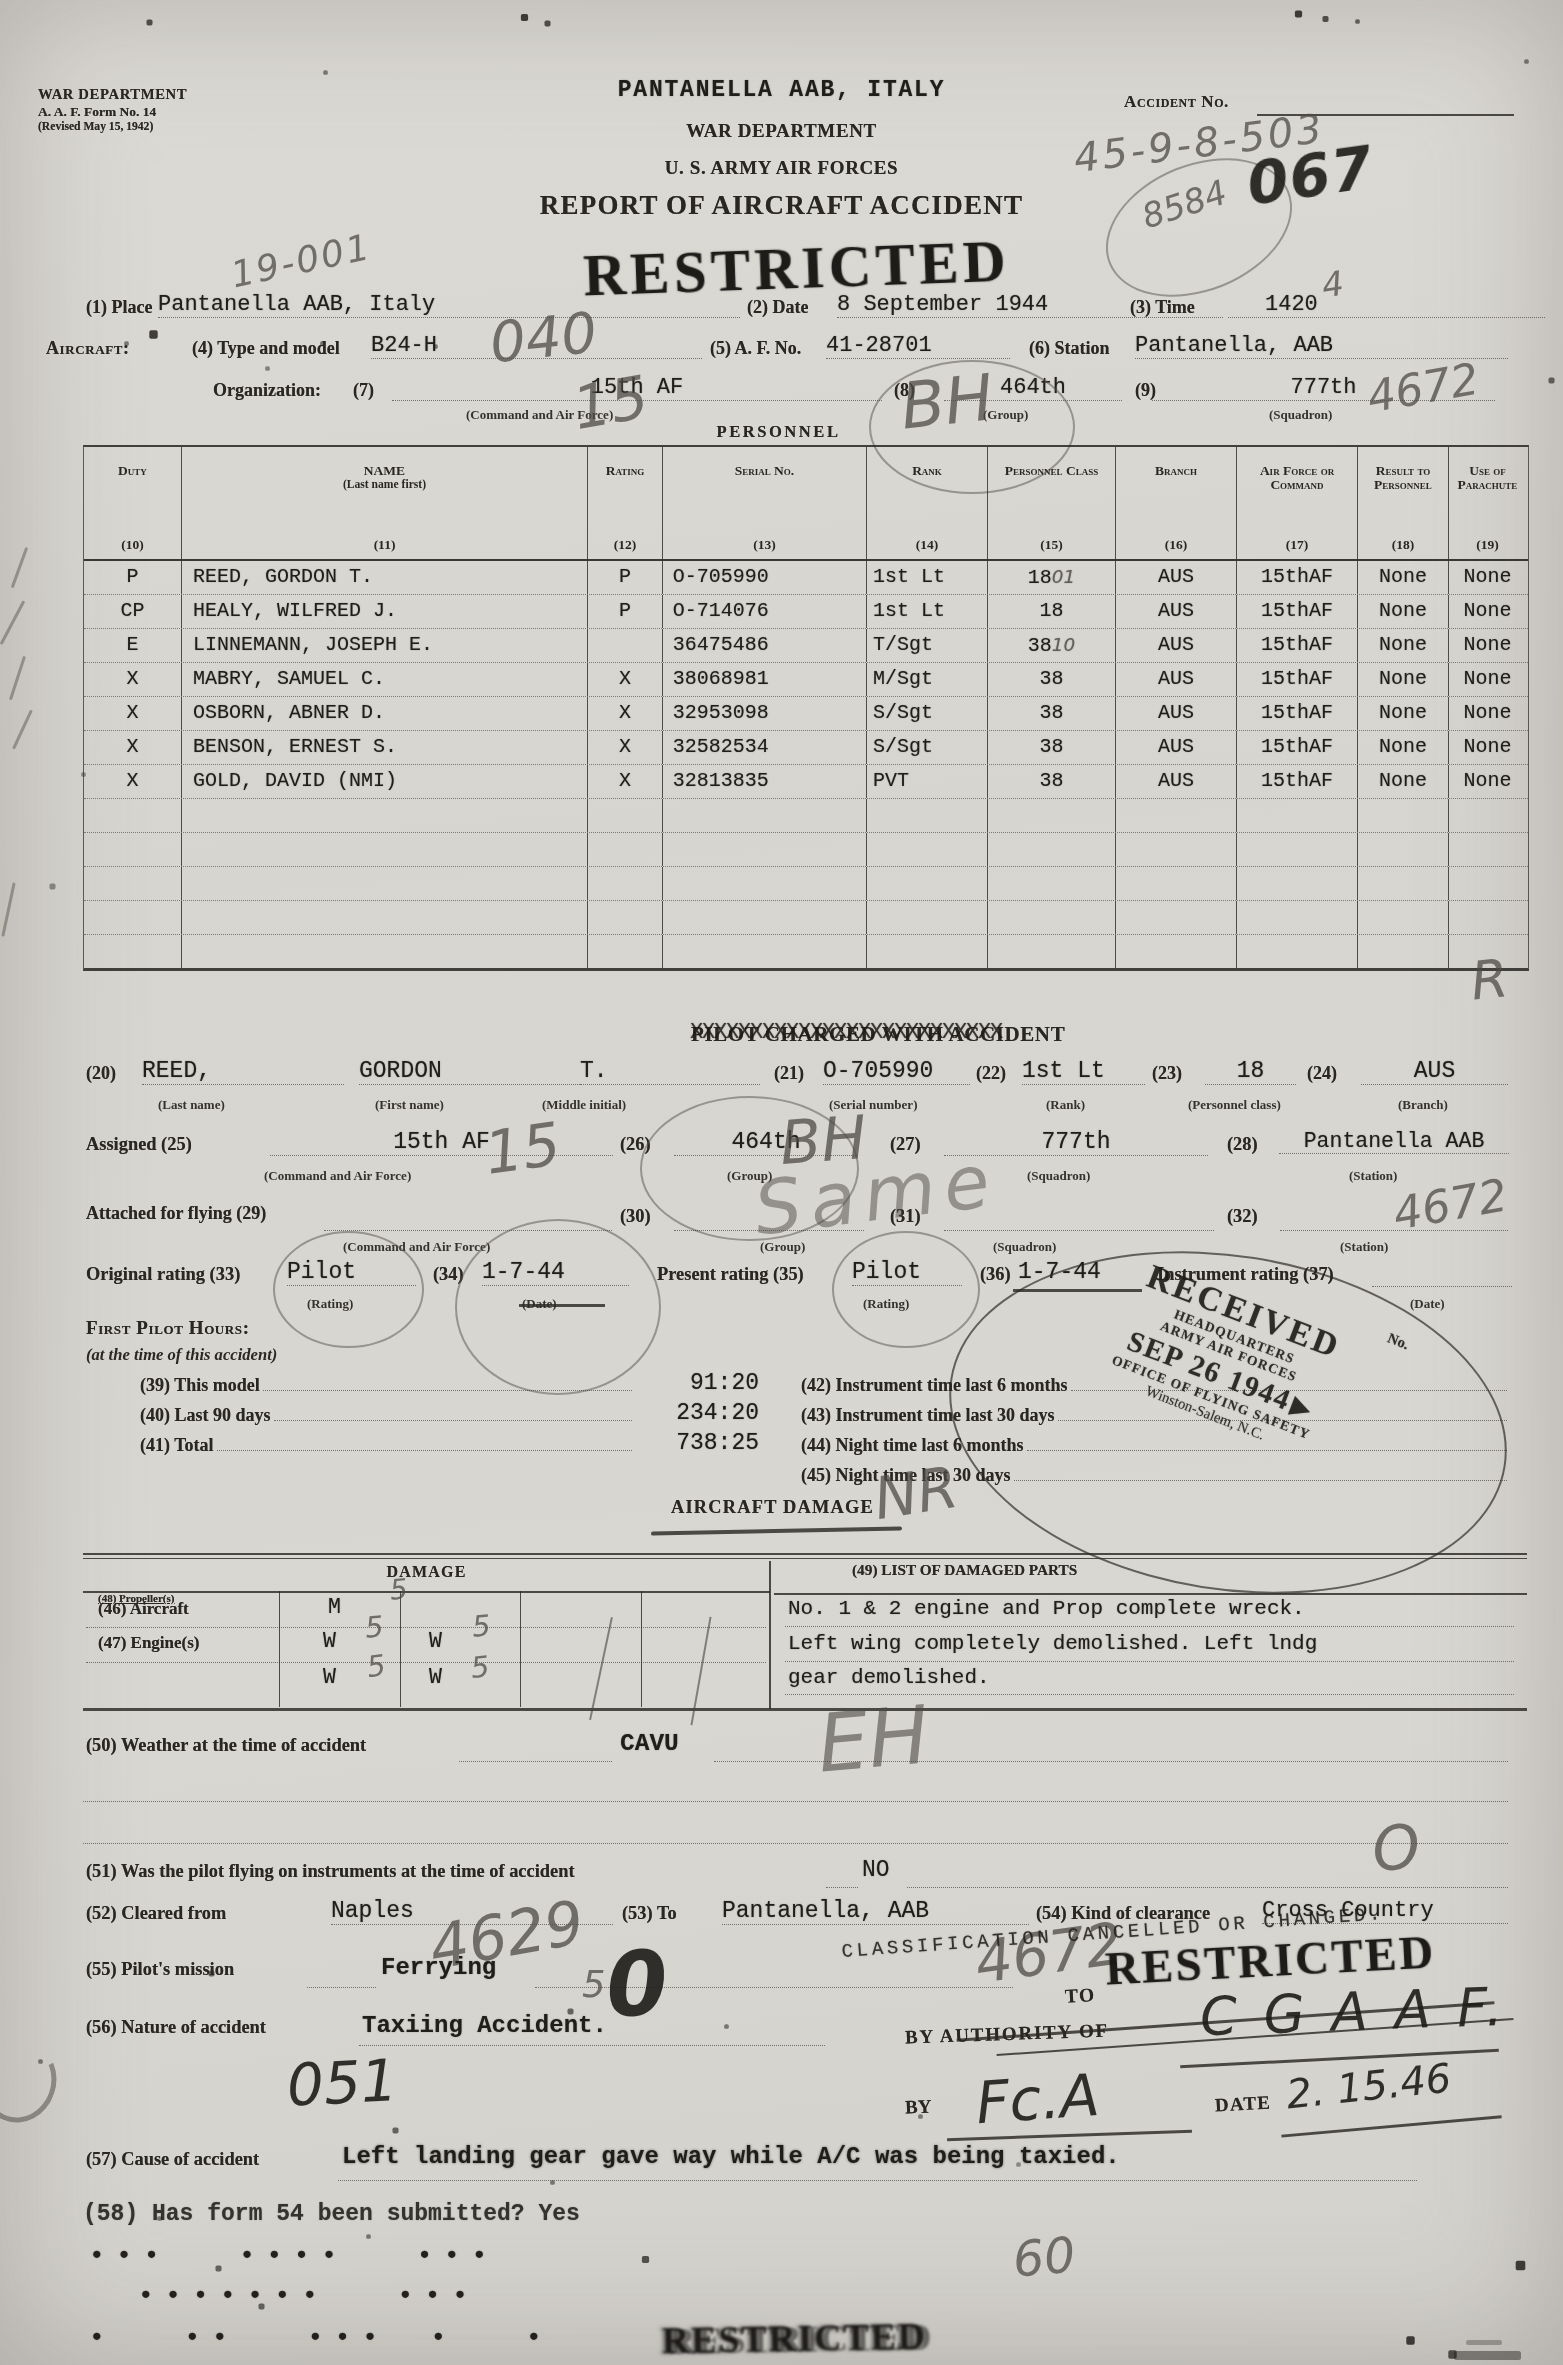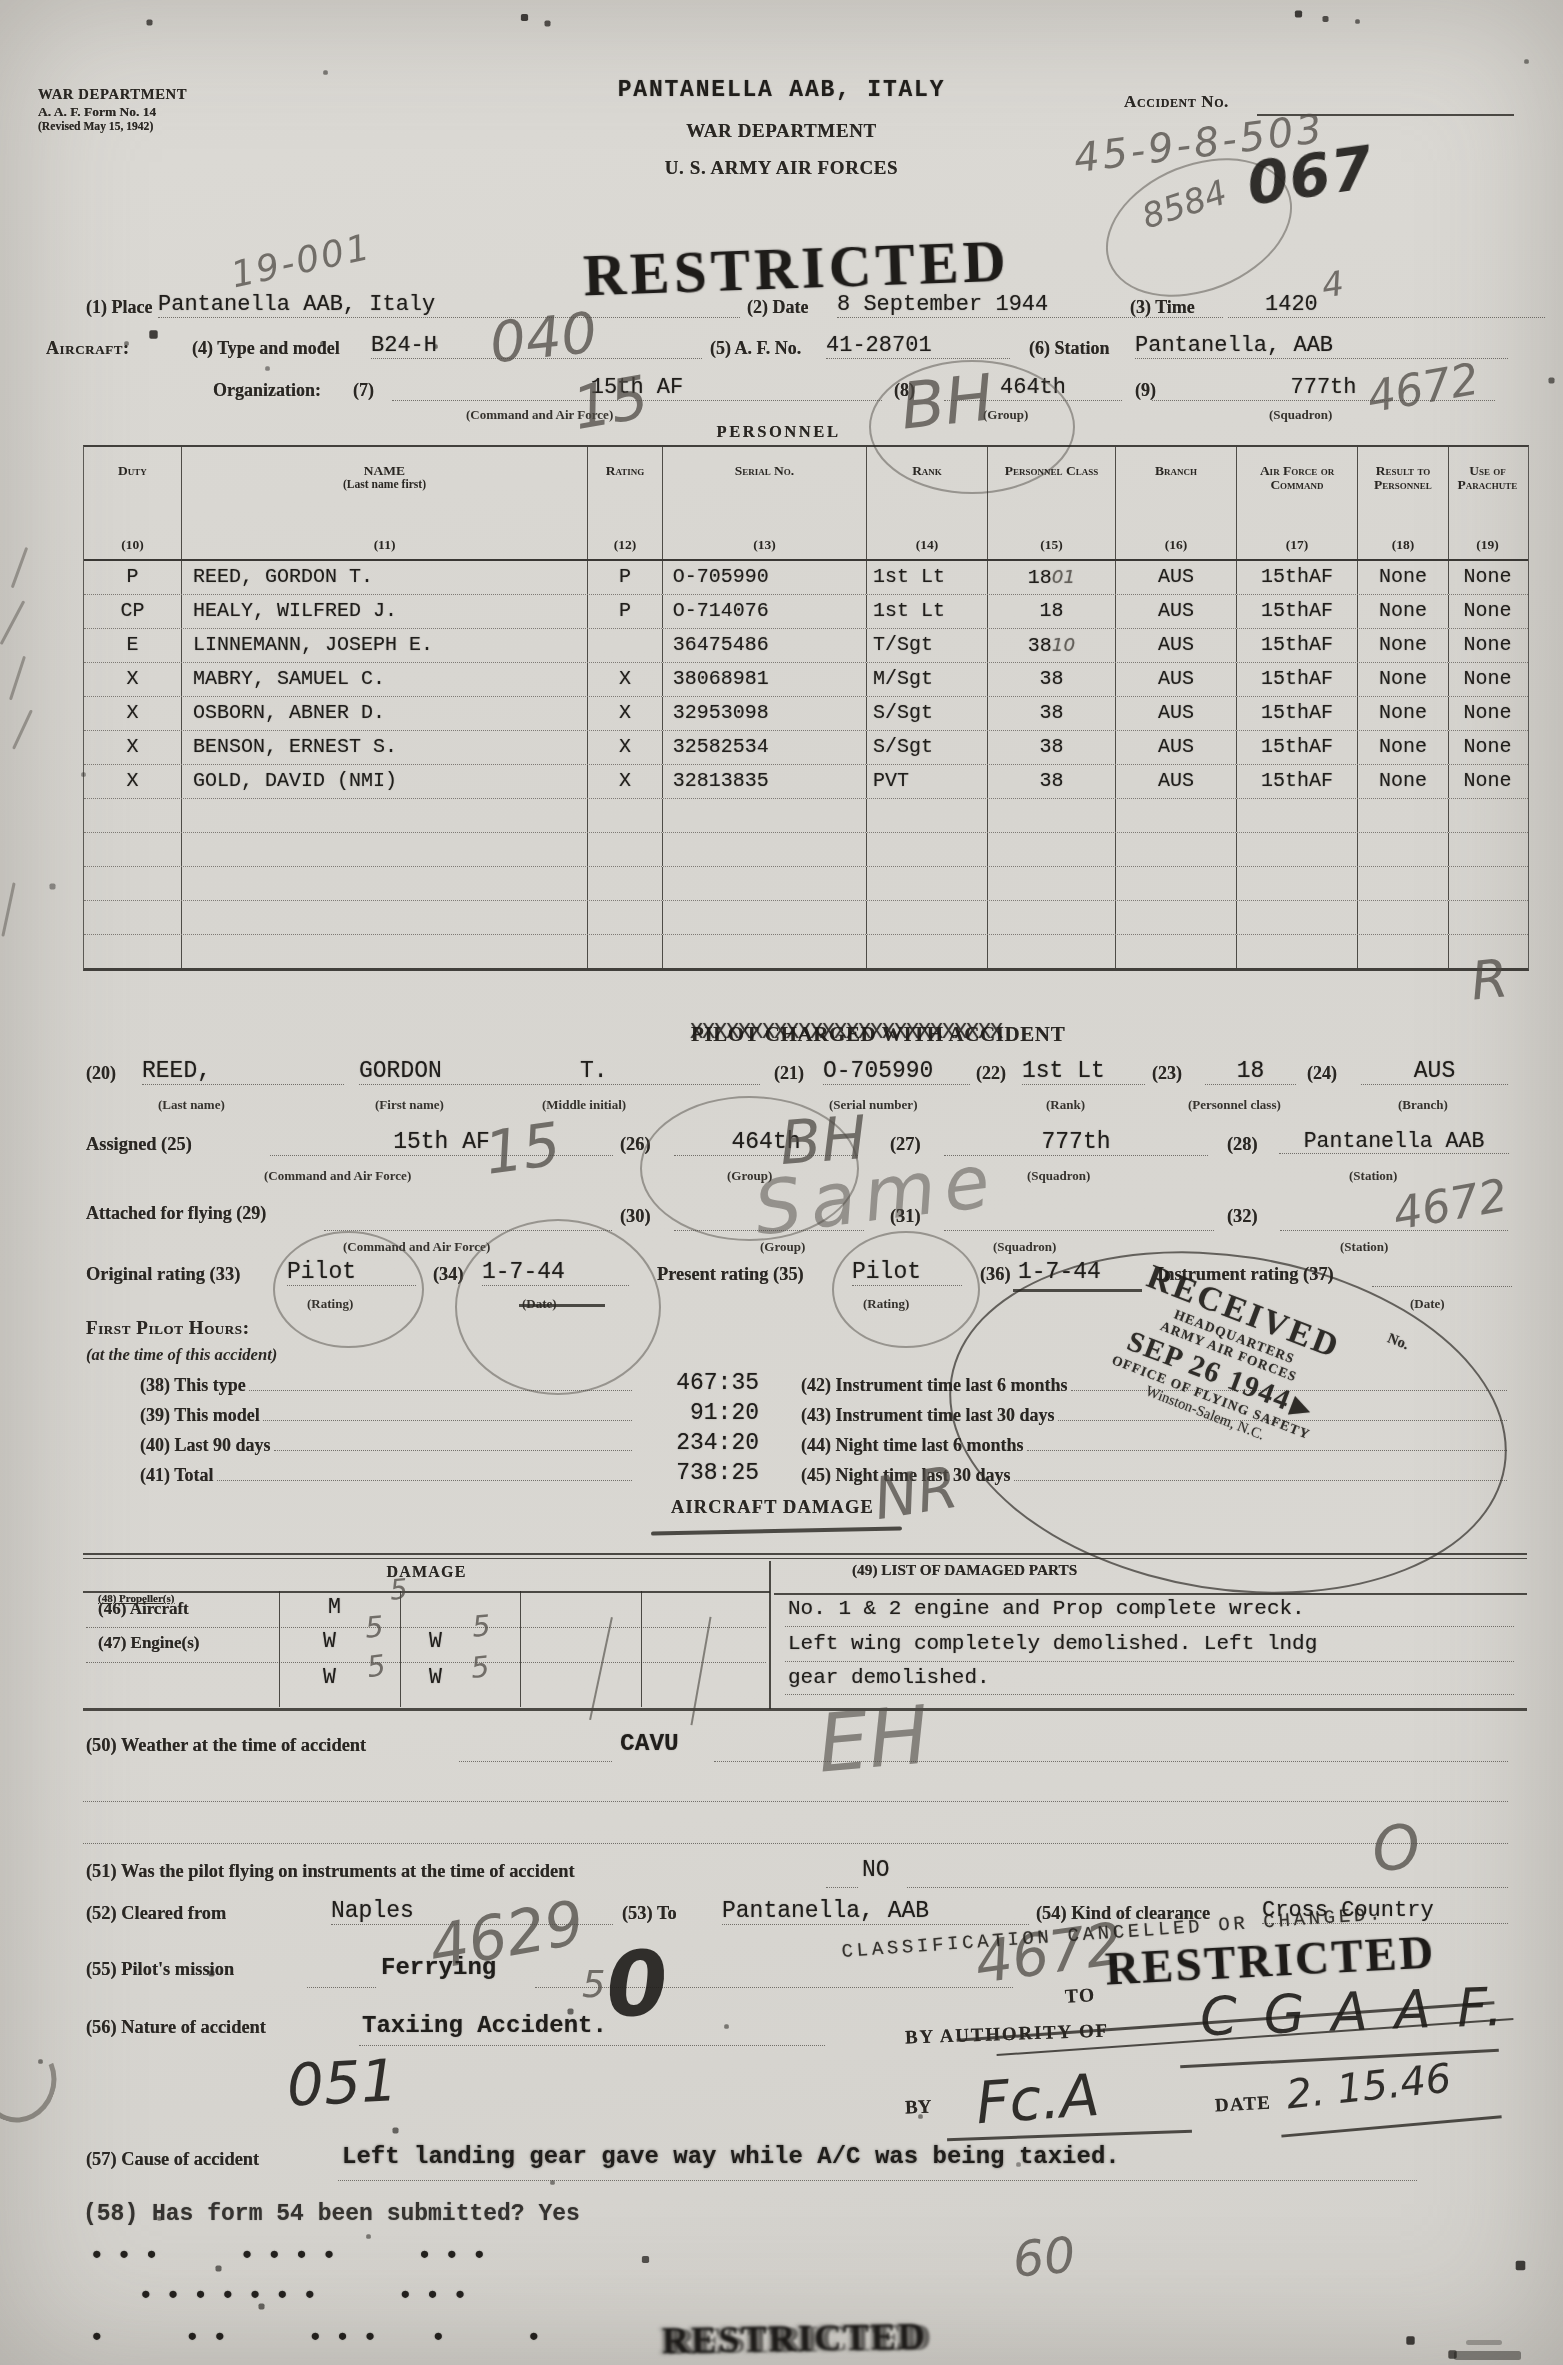--- a/index.html
+++ b/index.html
@@ -95,20 +95,21 @@
   <div class="abs" style="left:38px;top:86px;line-height:1.2;">
     <div class="pl" style="font-size:14.7px;letter-spacing:0.6px;">WAR DEPARTMENT</div>
     <div class="pl" style="font-size:13.5px;">A. A. F. Form No. 14</div>
     <div class="pl" style="font-size:11.6px;">(Revised May 15, 1942)</div>
   </div>
 
   <div class="abs" style="left:475px;top:77px;width:613px;text-align:center;">
     <div class="tw" style="font-size:23px;font-weight:bold;letter-spacing:1.8px;margin-bottom:17px;">PANTANELLA AAB, ITALY</div>
     <div class="pl" style="font-size:19px;letter-spacing:0.6px;margin-bottom:14.7px;">WAR DEPARTMENT</div>
     <div class="pl" style="font-size:19px;letter-spacing:0.6px;margin-bottom:11px;">U. S. ARMY AIR FORCES</div>
+    <div class="pl" style="font-size:27px;letter-spacing:1.2px;">REPORT OF AIRCRAFT ACCIDENT</div>
   </div>
   <div class="abs stamp" style="left:582px;top:234px;width:429px;text-align:center;font-size:59px;letter-spacing:4.3px;transform:rotate(-2deg);filter:blur(0.4px);">RESTRICTED</div>
 
   <div class="abs pl sc" style="left:1124px;top:92px;font-size:17px;">Accident No.</div>
   <div class="sline" style="left:1257px;top:114px;width:257px;height:1.8px;"></div>
   <div class="abs hw" style="left:1073px;top:120px;font-size:40px;letter-spacing:3.1px;transform:rotate(-7deg);">45-9-8-503</div>
   <div class="ell" style="left:1102px;top:164px;width:190px;height:123px;transform:rotate(-22deg);"></div>
   <div class="abs hw" style="left:1141px;top:184px;font-size:34px;transform:rotate(-18deg);">8584</div>
   <div class="abs hw ink" style="left:1247px;top:141px;font-size:59px;font-weight:bold;letter-spacing:1.2px;transform:rotate(-8deg);filter:blur(0.2px);">067</div>
   <div class="abs hw" style="left:230px;top:240px;font-size:36px;letter-spacing:2.5px;transform:rotate(-12deg);">19-001</div>
@@ -430,25 +431,20 @@
   <div class="abs tw" style="left:1018px;top:1259px;font-size:23px;">1-7-44</div>
   <div class="sline" style="left:1013px;top:1289px;width:129px;height:3.1px;"></div>
   <div class="abs pl" style="left:1157px;top:1264px;font-size:18.4px;">Instrument rating (37)</div>
   <div class="dline" style="left:1372px;top:1286px;width:140px;"></div>
   <div class="abs cap" style="left:1410px;top:1296px;">(Date)</div>
 
   <div class="abs pl sc" style="left:86px;top:1317px;font-size:19px;">First Pilot Hours:</div>
   <div class="abs" style="left:86px;top:1345px;font-size:16.6px;font-style:italic;font-weight:bold;color:#2a2723;font-family:'Liberation Serif',serif;">(at the time of this accident)</div>
   <div id="hoursL" class="abs" style="left:140px;top:1366px;width:619px;">
       <div class="hrow">
-        <span class="hlbl">(38) This type</span>
-        <div class="hlead"></div>
-        <span class="hval">467:35</span>
-      </div>
-      <div class="hrow">
         <span class="hlbl">(39) This model</span>
         <div class="hlead"></div>
         <span class="hval">91:20</span>
       </div>
       <div class="hrow">
         <span class="hlbl">(40) Last 90 days</span>
         <div class="hlead"></div>
         <span class="hval">234:20</span>
       </div>
       <div class="hrow">

